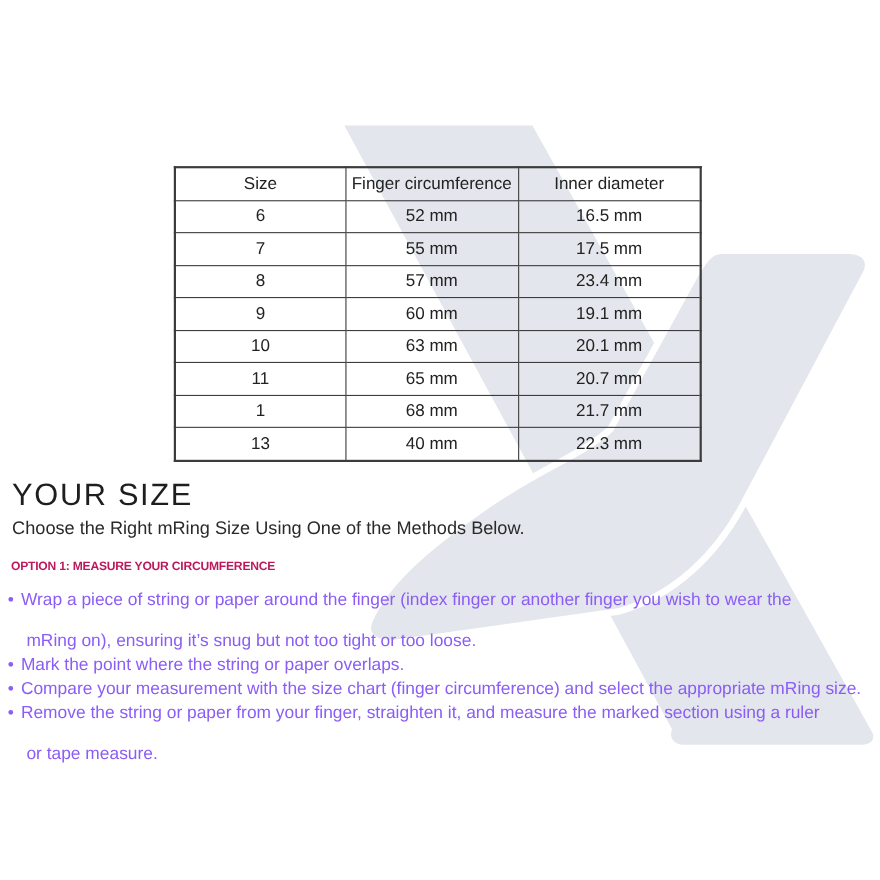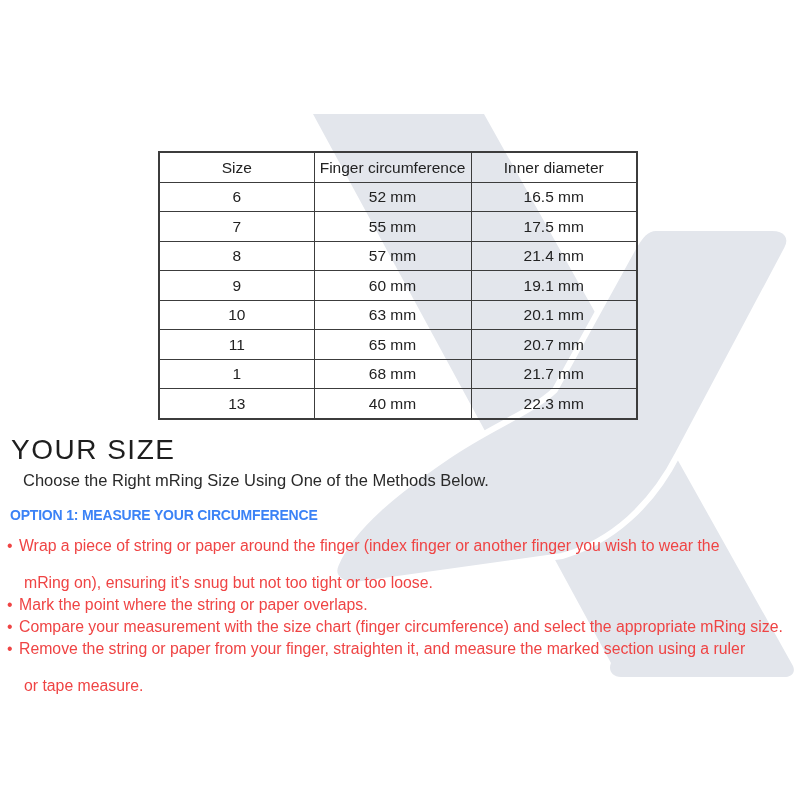--- a/index.html
+++ b/index.html
@@ -28,24 +28,24 @@
     background:transparent;
   }
   .size-table{border:2.5px solid #3c3c3c;}
 
   
   .content{position:absolute;left:10px;top:435px;width:791px;z-index:2;color:#262626;}
   .page-title{
     margin:0 0 0 1px;font-size:28px;line-height:30px;font-weight:400;
     letter-spacing:1.5px;color:#1e1e1e;
   }
-  .subtitle{margin:6px 0 0 13px;font-size:16.5px;line-height:19px;font-weight:400;color:#2a2a2a;}
-  .option-heading{margin:16px 0 0 0;font-size:14px;line-height:19.5px;font-weight:700;letter-spacing:-0.2px;color:#3b82f6;}
+  .subtitle{margin:6px 0 0 1px;font-size:16.5px;line-height:19px;font-weight:400;color:#2a2a2a;}
+  .option-heading{margin:16px 0 0 0;font-size:11px;line-height:19.5px;font-weight:700;letter-spacing:-0.2px;color:#be185d;}
   .option-heading .hline{display:block;white-space:nowrap;}
-  .steps{list-style:none;margin:9px 0 0 -3px;padding:0;font-size:15.8px;line-height:22px;color:#ef4444;}
+  .steps{list-style:none;margin:9px 0 0 -3px;padding:0;font-size:15.8px;line-height:22px;color:#8b5cf6;}
   .steps li{position:relative;padding-left:12px;}
   .steps li::before{content:"\2022";position:absolute;left:0;top:0;}
   .steps .line{display:block;white-space:nowrap;}
   .steps .cont{margin-left:-5px;padding-left:10px;margin-top:15px;}
 </style>
 </head>
 <body>
 
 <div class="canvas">
 
@@ -74,21 +74,21 @@
         <td>16.5 mm</td>
       </tr>
       <tr>
         <td>7</td>
         <td>55 mm</td>
         <td>17.5 mm</td>
       </tr>
       <tr>
         <td>8</td>
         <td>57 mm</td>
-        <td>21.4 mm</td>
+        <td>23.4 mm</td>
       </tr>
       <tr>
         <td>9</td>
         <td>60 mm</td>
         <td>19.1 mm</td>
       </tr>
       <tr>
         <td>10</td>
         <td>63 mm</td>
         <td>20.1 mm</td>

